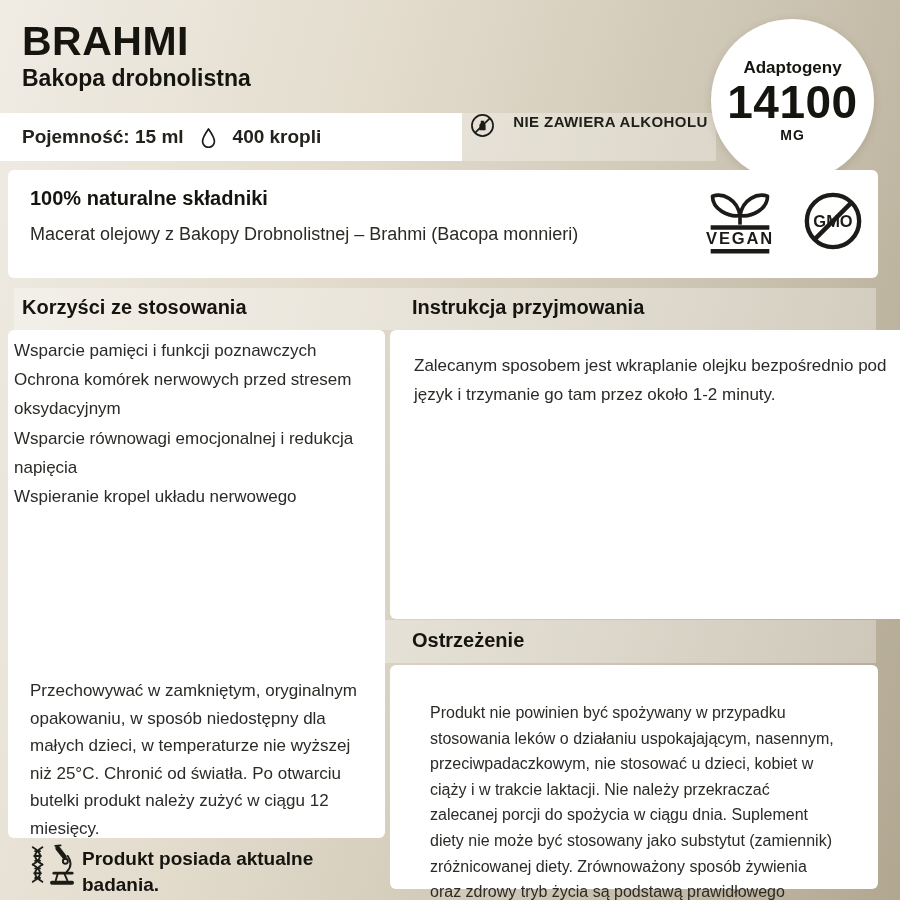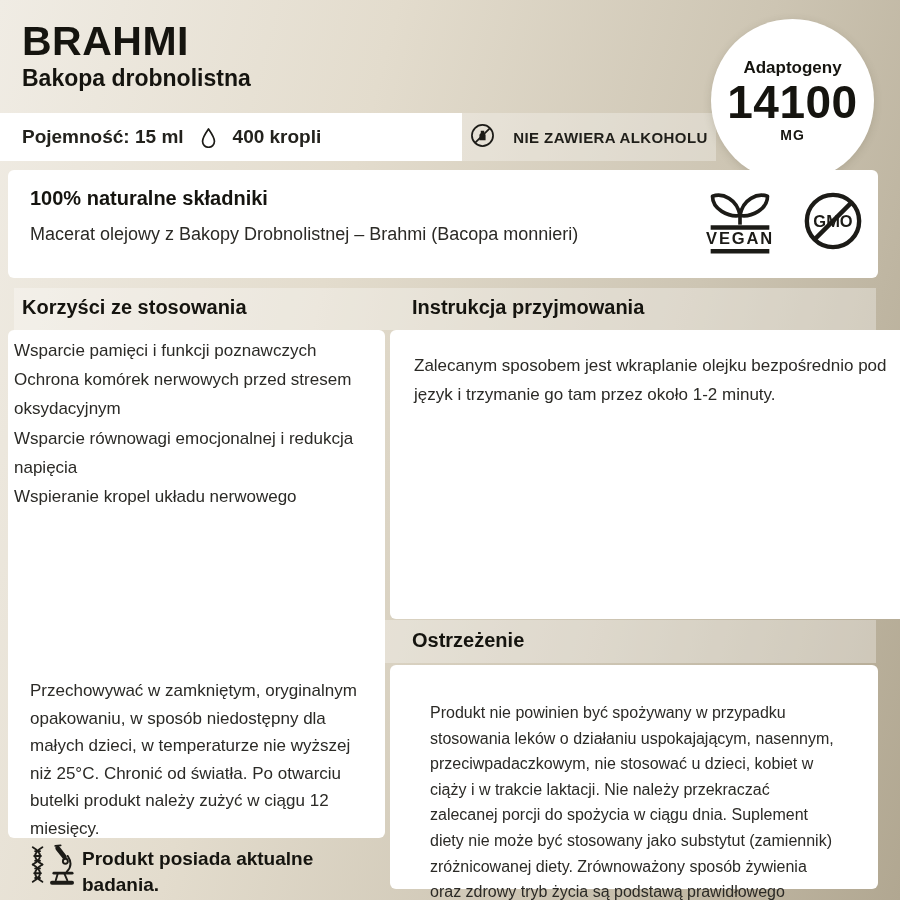--- a/index.html
+++ b/index.html
@@ -19,21 +19,21 @@
   
   .capacity-bar{
     position:absolute;left:0;top:113px;width:462px;height:48px;background:#ffffff;
     display:flex;align-items:center;padding-left:22px;box-sizing:border-box;gap:16px;
     font-size:19px;font-weight:700;color:#23221d;
   }
   .capacity-bar svg{display:block;}
   .alcohol-box{
     position:absolute;left:462px;top:113px;width:254px;height:48px;
     background:rgba(255,255,255,0.30);
-    display:flex;align-items:center;justify-content:center;gap:18px;box-sizing:border-box;
+    display:flex;justify-content:center;gap:18px;box-sizing:border-box;
     font-size:15px;font-weight:700;letter-spacing:.4px;color:#1f1e19;white-space:nowrap;
   }
   
   .badge{
     position:absolute;left:711px;top:19px;width:163px;height:163px;border-radius:50%;
     background:#ffffff;box-shadow:0 2px 8px rgba(80,70,50,.18);
     display:flex;flex-direction:column;align-items:center;justify-content:center;
     text-align:center;color:#15140f;
   }
   .badge-top{font-size:17px;font-weight:800;}

